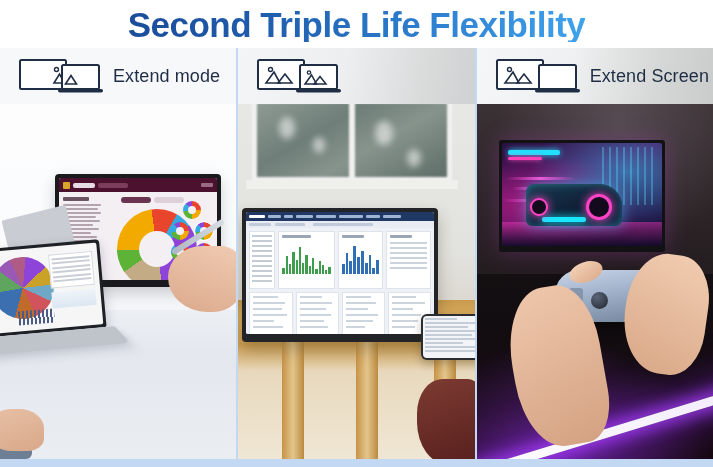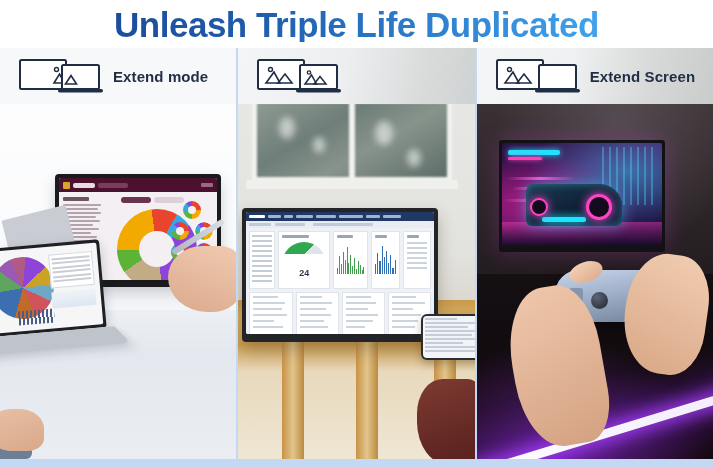--- a/index.html
+++ b/index.html
@@ -67,22 +67,22 @@
     position: relative;
     overflow: hidden;
   }
   .panel-head.h1 { background: #f7f8fa; }
   .panel-head.h2 { background: linear-gradient(100deg,#f4f5f7 0%, #eceef0 45%, #d9dbdb 78%, #cfd2d2 100%); }
   .panel-head.h3 { background: linear-gradient(100deg,#f5f6f8 0%, #eef0f1 40%, #d6d8d7 75%, #c9cccb 100%); }
 
   .mode-icon { flex: none; display: block; }
 
   .panel-label {
-    font-size: 15px;
-    font-weight: bold;
+    font-size: 18px;
+    font-weight: normal;
     color: #1f2d45;
     white-space: nowrap;
     letter-spacing: 0.1px;
   }
 
   
   .photo {
     flex: 1;
     position: relative;
     overflow: hidden;
@@ -293,21 +293,21 @@
   .p3-thumb{position:absolute;left:92px;top:158px;width:34px;height:20px;background:linear-gradient(160deg,#f5d4ba,#dcaa89);border-radius:50%;transform:rotate(-18deg);}
 
   .blur{filter:blur(1px);}
 </style>
 </head>
 <body>
 
 <div class="page">
 
   <div class="title-bar">
-    <div class="title">Unleash Triple Life Duplicated</div>
+    <div class="title">Second Triple Life Flexibility</div>
   </div>
 
   <div class="panels">
 
     <div class="panel">
       <div class="panel-head h1">
         <svg class="mode-icon" width="86" height="40" viewBox="0 0 86 40">
           <rect x="2" y="4" width="46" height="29" rx="1.5" fill="#fff" stroke="#1f2d45" stroke-width="2"></rect>
           <circle cx="38.5" cy="13.5" r="2" fill="none" stroke="#1f2d45" stroke-width="1.4"></circle>
           <path d="M36 27 L41.5 18 L44 22.5 L44 27 Z" fill="none" stroke="#1f2d45" stroke-width="1.6"></path>
@@ -449,25 +449,20 @@
                   <i></i>
                   <i></i>
                   <i></i>
                   <i></i>
                   <i></i>
                   <i></i>
                   <i></i>
                   <i></i>
                   <i></i>
                 </div>
-                <div class="p2-card" style="flex:1.2">
-                  <div class="ttl"></div>
-                  <div class="p2-gauge"></div>
-                  <div class="p2-num">24</div>
-                </div>
                 <div class="p2-card" style="flex:1.3">
                   <div class="ttl"></div>
                   <div class="p2-bars">
                     <span style="height:20%"></span>
                       <span style="height:55%"></span>
                       <span style="height:30%"></span>
                     <span style="height:70%"></span>
                       <span style="height:45%"></span>
                       <span style="height:85%"></span>
                     <span style="height:35%"></span>

